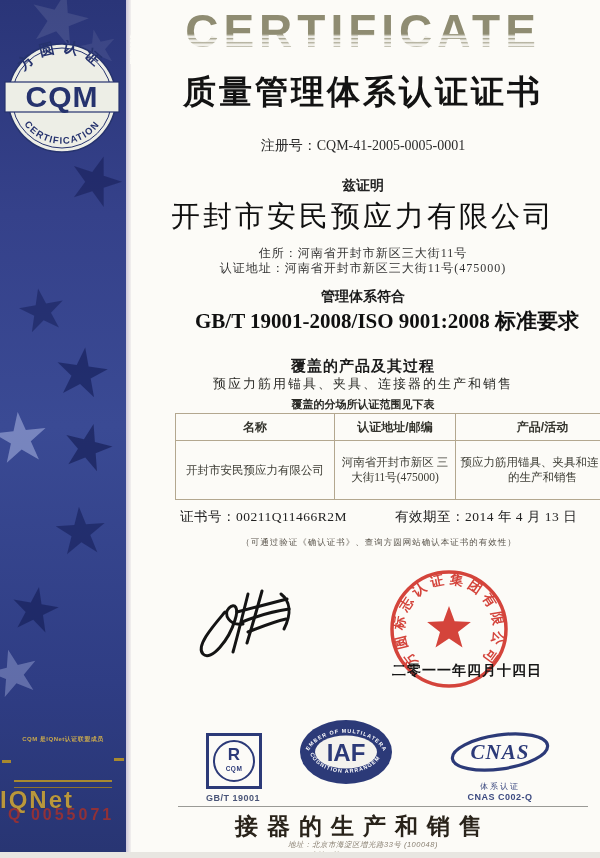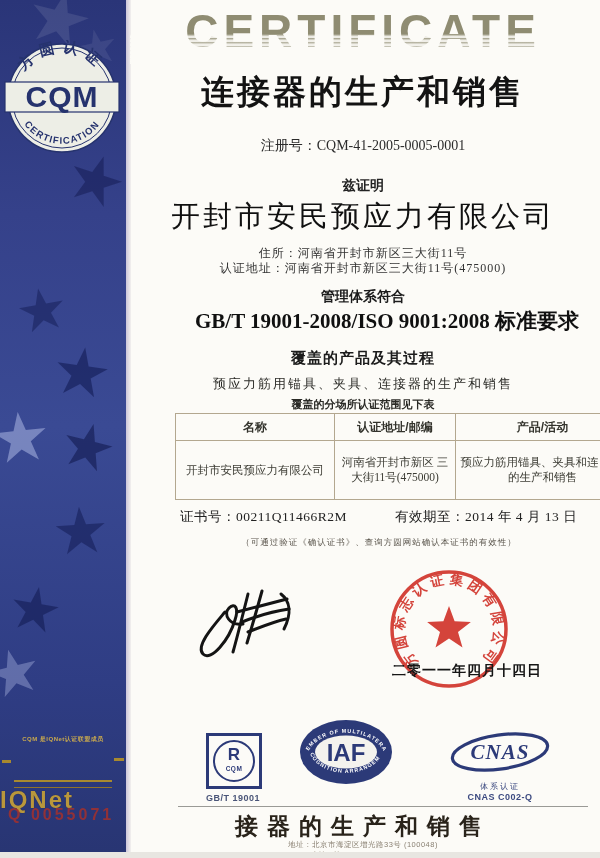--- a/index.html
+++ b/index.html
@@ -40,21 +40,21 @@
   .title-cn{left:130px;top:70px;width:466px;text-align:center;font-family:"Liberation Sans","DejaVu Sans",sans-serif;
     font-size:33px;font-weight:bold;letter-spacing:3px;color:#131313;}
   .reg-line{left:130px;top:137px;width:466px;text-align:center;font-size:14px;color:#2b2b2b;}
   .hereby{left:130px;top:177px;width:466px;text-align:center;font-size:14px;font-weight:bold;color:#222;}
   .company{left:130px;top:197px;width:466px;text-align:center;font-size:29px;color:#101010;letter-spacing:3px;}
   .addr1{left:130px;top:245px;width:466px;text-align:center;font-size:12px;color:#333;letter-spacing:1px;}
   .addr2{left:130px;top:260px;width:466px;text-align:center;font-size:12px;color:#333;letter-spacing:1px;}
   .conformity{left:130px;top:288px;width:466px;text-align:center;font-family:"Liberation Sans","DejaVu Sans",sans-serif;
     font-size:14px;font-weight:bold;color:#1c1c1c;}
   .standard{left:147px;top:307px;width:466px;text-align:left;font-size:21px;font-weight:bold;color:#101010;margin-left:48px;}
-  .covered-title{left:130px;top:349px;width:466px;text-align:center;font-family:"Liberation Sans","DejaVu Sans",sans-serif;
+  .covered-title{left:130px;top:357px;width:466px;text-align:center;font-family:"Liberation Sans","DejaVu Sans",sans-serif;
     font-size:15px;font-weight:bold;color:#1c1c1c;letter-spacing:1px;}
   .covered-scope{left:130px;top:375px;width:466px;text-align:center;font-size:13px;color:#2c2c28;letter-spacing:2px;}
   .table-note{left:130px;top:397px;width:466px;text-align:center;font-family:"Liberation Sans","DejaVu Sans",sans-serif;
     font-size:11px;font-weight:bold;color:#2a2a26;}
   table.scope{left:175px;top:413px;width:455px;border-collapse:collapse;position:absolute;
     font-size:11.5px;color:#3c3c34;}
   table.scope th,table.scope td{border:1px solid #b3a78f;padding:2px 4px;text-align:center;}
   table.scope th{font-family:"Liberation Sans","DejaVu Sans",sans-serif;font-weight:bold;font-size:12px;height:22px;color:#33332c;}
   table.scope td{height:54px;}
   .certno{left:180px;top:508px;font-size:13.5px;color:#222;letter-spacing:.5px;}
@@ -74,21 +74,21 @@
   .iaf{left:298px;top:719px;}
   .cnas{left:448px;top:727px;}
   .cnas-cap1{left:448px;top:781px;width:104px;text-align:center;font-family:"Liberation Sans","DejaVu Sans",sans-serif;
     font-size:8px;color:#3c4a80;letter-spacing:2px;}
   .cnas-cap2{left:448px;top:792px;width:104px;text-align:center;font-family:"Liberation Sans","DejaVu Sans",sans-serif;
     font-size:9px;font-weight:bold;color:#3c4a80;letter-spacing:.5px;}
   .divider{left:178px;top:806px;width:410px;height:1px;background:#9a9a96;}
   .footer-brand{left:130px;top:811px;width:466px;text-align:center;font-size:23px;font-weight:bold;
     color:#29231a;letter-spacing:9px;}
   .footer-addr{left:130px;top:840px;width:466px;text-align:center;font-family:"Liberation Sans","DejaVu Sans",sans-serif;
-    font-size:7.5px;color:#8a8173;letter-spacing:.5px;}
+    font-size:7.5px;color:#8a8173;letter-spacing:.5px;font-style:italic;}
   .footer-url{left:130px;top:849px;width:466px;text-align:center;font-family:"Liberation Sans","DejaVu Sans",sans-serif;
     font-size:7.5px;color:#b5ad9e;letter-spacing:1px;}
   .bottom-strip{left:0;top:852px;width:600px;height:6px;background:#e8e6e1;}
 </style>
 </head>
 <body>
 
 <div class="abs sidebar">
   <span class="star s1"></span>
   <span class="star s2"></span>
@@ -122,21 +122,21 @@
   <div class="abs iqnet-name">IQNet</div>
   <div class="abs iqnet-underline"></div>
   <div class="abs iqnet-dash-l"></div>
   <div class="abs iqnet-dash-r"></div>
   <div class="abs stamp-no">Q 0055071</div>
 </div>
 <div class="abs sidebar-edge"></div>
 
 <div class="abs title-en">CERTIFICATE</div>
 <div class="abs title-fade"></div>
-<div class="abs title-cn">连接器的生产和销售</div>
+<div class="abs title-cn">质量管理体系认证证书</div>
 
 <div class="abs reg-line">
   <span>注册号：</span><span>CQM-41-2005-0005-0001</span>
 </div>
 
 <div class="abs hereby">兹证明</div>
 <div class="abs company">开封市安民预应力有限公司</div>
 <div class="abs addr1">住所：河南省开封市新区三大街11号</div>
 <div class="abs addr2">认证地址：河南省开封市新区三大街11号(475000)</div>
 <div class="abs conformity">管理体系符合</div>

